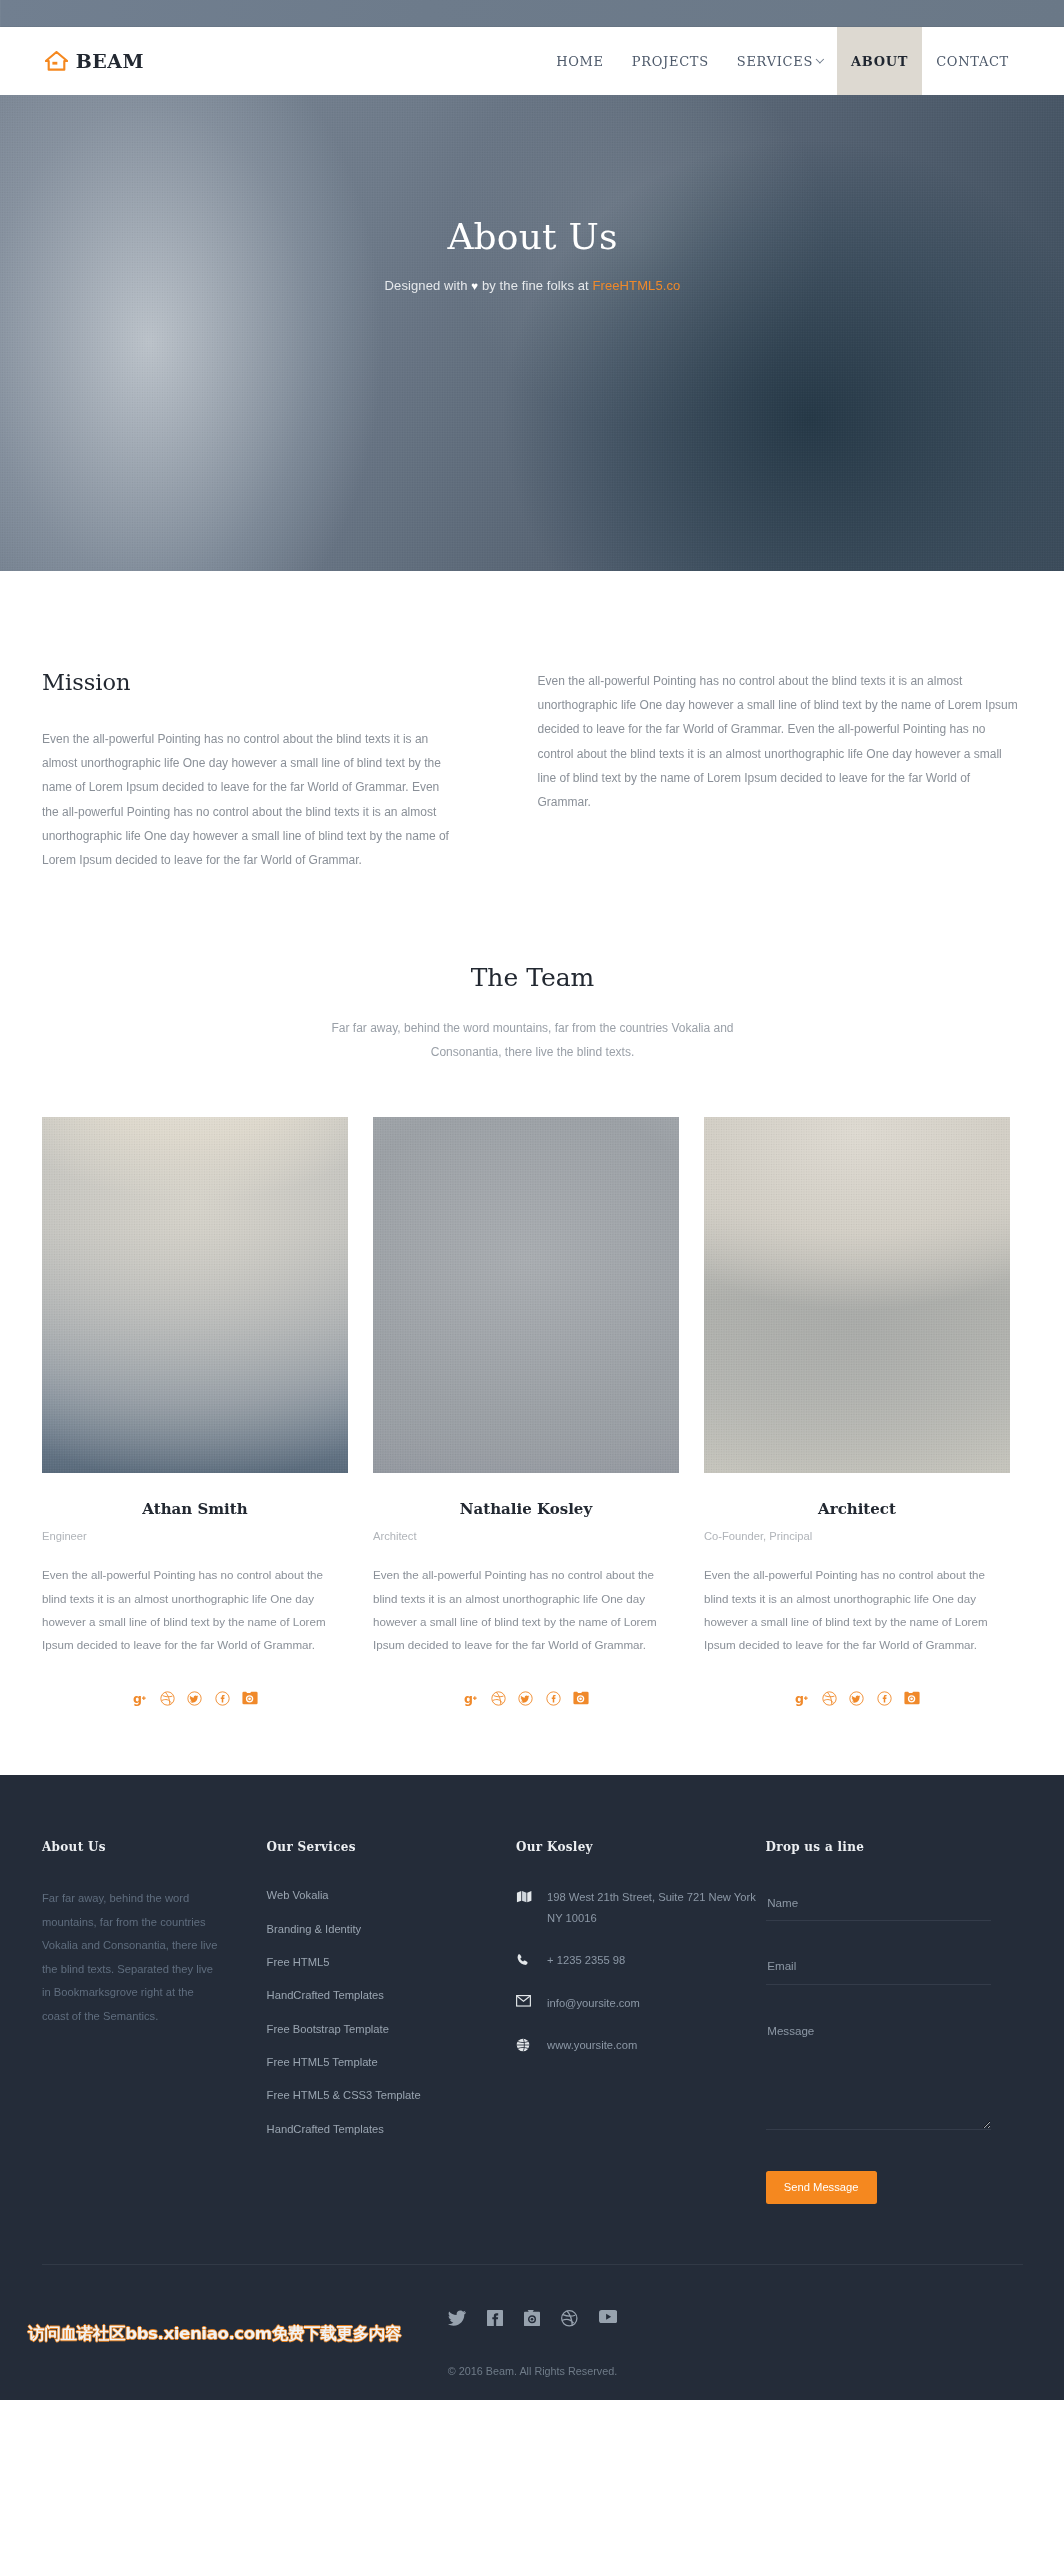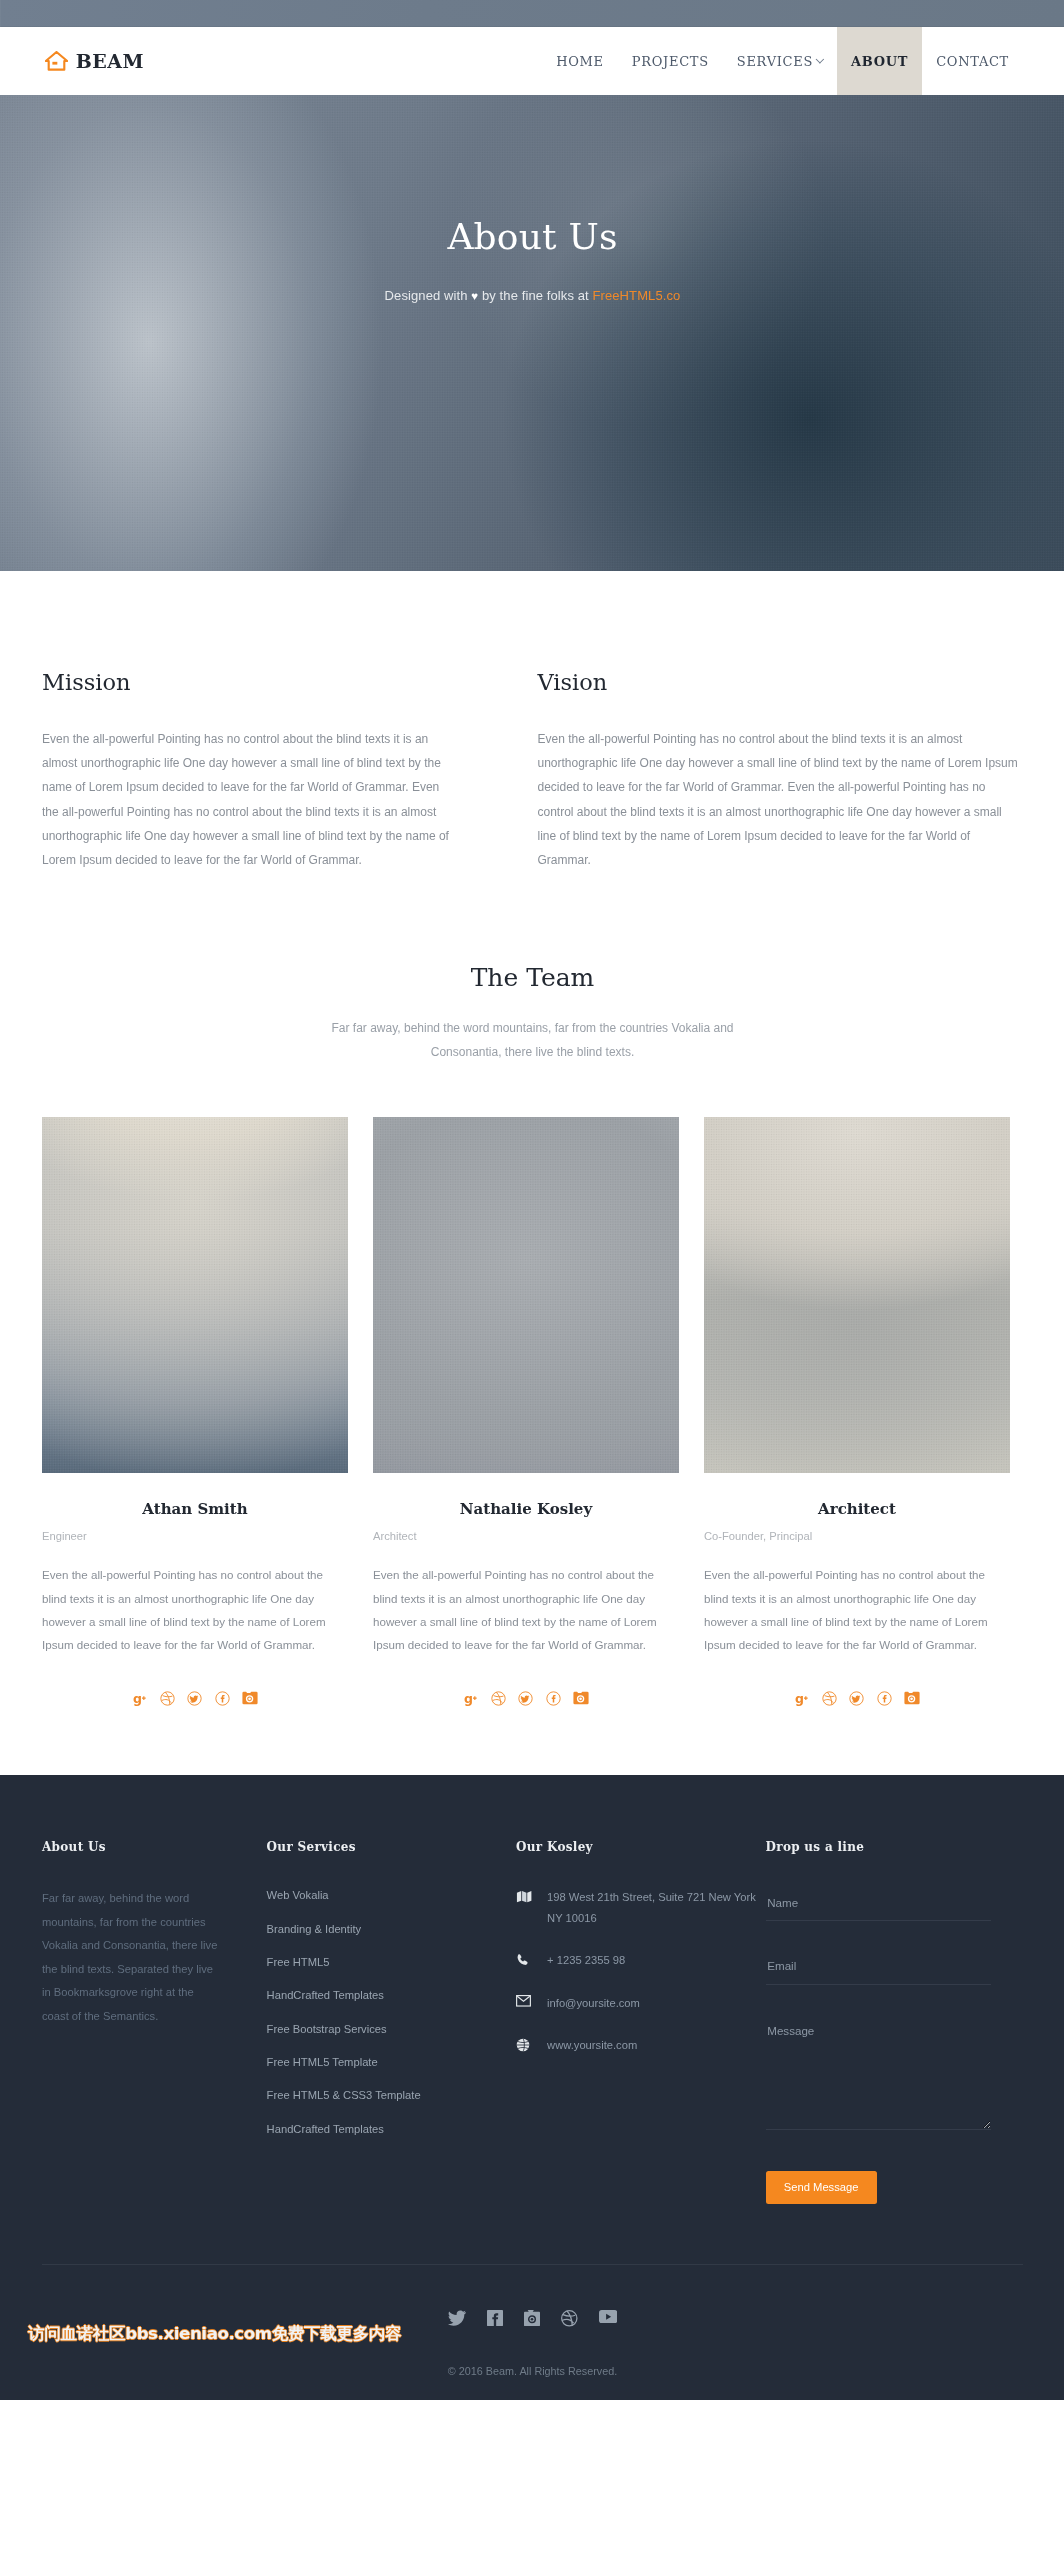--- a/index.html
+++ b/index.html
@@ -122,21 +122,21 @@
     margin-top: 121px;
     font-family: "DejaVu Serif", serif;
     font-weight: 400;
     font-size: 36px;
     color: #ffffff;
     letter-spacing: 0.2px;
   }
   .hero-sub {
     position: relative;
     z-index: 2;
-    margin-top: 31px;
+    margin-top: 21px;
     font-size: 13px;
     color: #e6e9ec;
     letter-spacing: 0.1px;
   }
   .hero-sub .heart { color: #ffffff; font-size: 11.6px; }
   .hero-sub a { color: #f0892a; text-decoration: none; }
 
   
   .mv-section {
     width: 981px;
@@ -438,21 +438,20 @@
     <span>Designed with </span><span class="heart">♥</span><span> by the fine folks at </span><a href="#">FreeHTML5.co</a>
   </p>
 </section>
 
 <section class="mv-section">
   <div class="mv-col">
     <h2 class="mv-title">Mission</h2>
     <p class="mv-body">Even the all-powerful Pointing has no control about the blind texts it is an almost unorthographic life One day however a small line of blind text by the name of Lorem Ipsum decided to leave for the far World of Grammar. Even the all-powerful Pointing has no control about the blind texts it is an almost unorthographic life One day however a small line of blind text by the name of Lorem Ipsum decided to leave for the far World of Grammar.</p>
   </div>
   <div class="mv-col">
-    <h2 class="mv-title">Vision</h2>
     <p class="mv-body">Even the all-powerful Pointing has no control about the blind texts it is an almost unorthographic life One day however a small line of blind text by the name of Lorem Ipsum decided to leave for the far World of Grammar. Even the all-powerful Pointing has no control about the blind texts it is an almost unorthographic life One day however a small line of blind text by the name of Lorem Ipsum decided to leave for the far World of Grammar.</p>
   </div>
 </section>
 
 <section class="team-section">
   <div class="team-head">
     <h2 class="team-title">The Team</h2>
     <p class="team-sub">Far far away, behind the word mountains, far from the countries Vokalia and Consonantia, there live the blind texts.</p>
   </div>
 
@@ -593,21 +592,21 @@
       <p class="f-text">Far far away, behind the word mountains, far from the countries Vokalia and Consonantia, there live the blind texts. Separated they live in Bookmarksgrove right at the coast of the Semantics.</p>
     </div>
 
     <div class="fcol-2">
       <h4 class="f-title">Our Services</h4>
       <ul class="f-list">
         <li><a href="#">Web Vokalia</a></li>
         <li><a href="#">Branding &amp; Identity</a></li>
         <li><a href="#">Free HTML5</a></li>
         <li><a href="#">HandCrafted Templates</a></li>
-        <li><a href="#">Free Bootstrap Services</a></li>
+        <li><a href="#">Free Bootstrap Template</a></li>
         <li><a href="#">Free HTML5 Template</a></li>
         <li><a href="#">Free HTML5 &amp; CSS3 Template</a></li>
         <li><a href="#">HandCrafted Templates</a></li>
       </ul>
     </div>
 
     <div class="fcol-3">
       <h4 class="f-title">Our Kosley</h4>
 
       <div class="addr-row">

